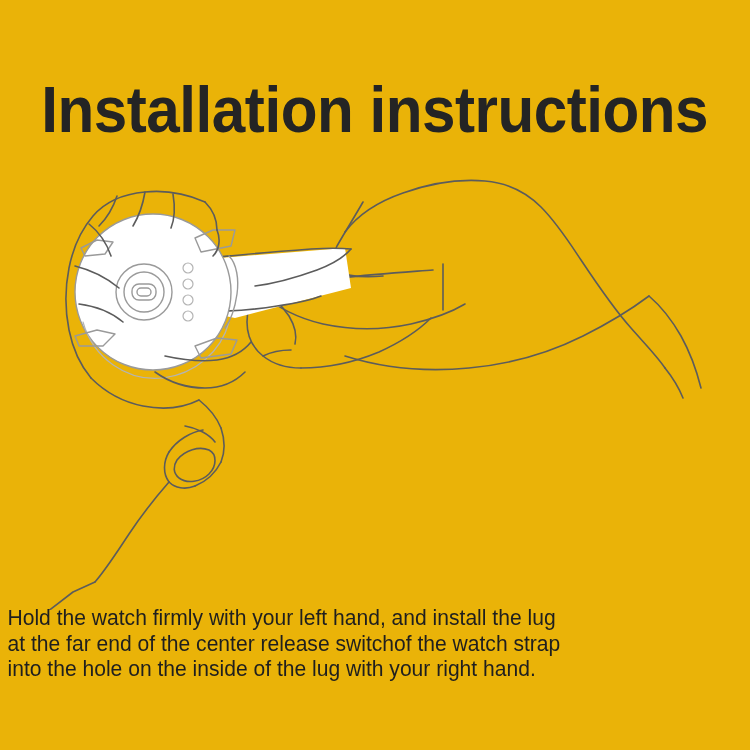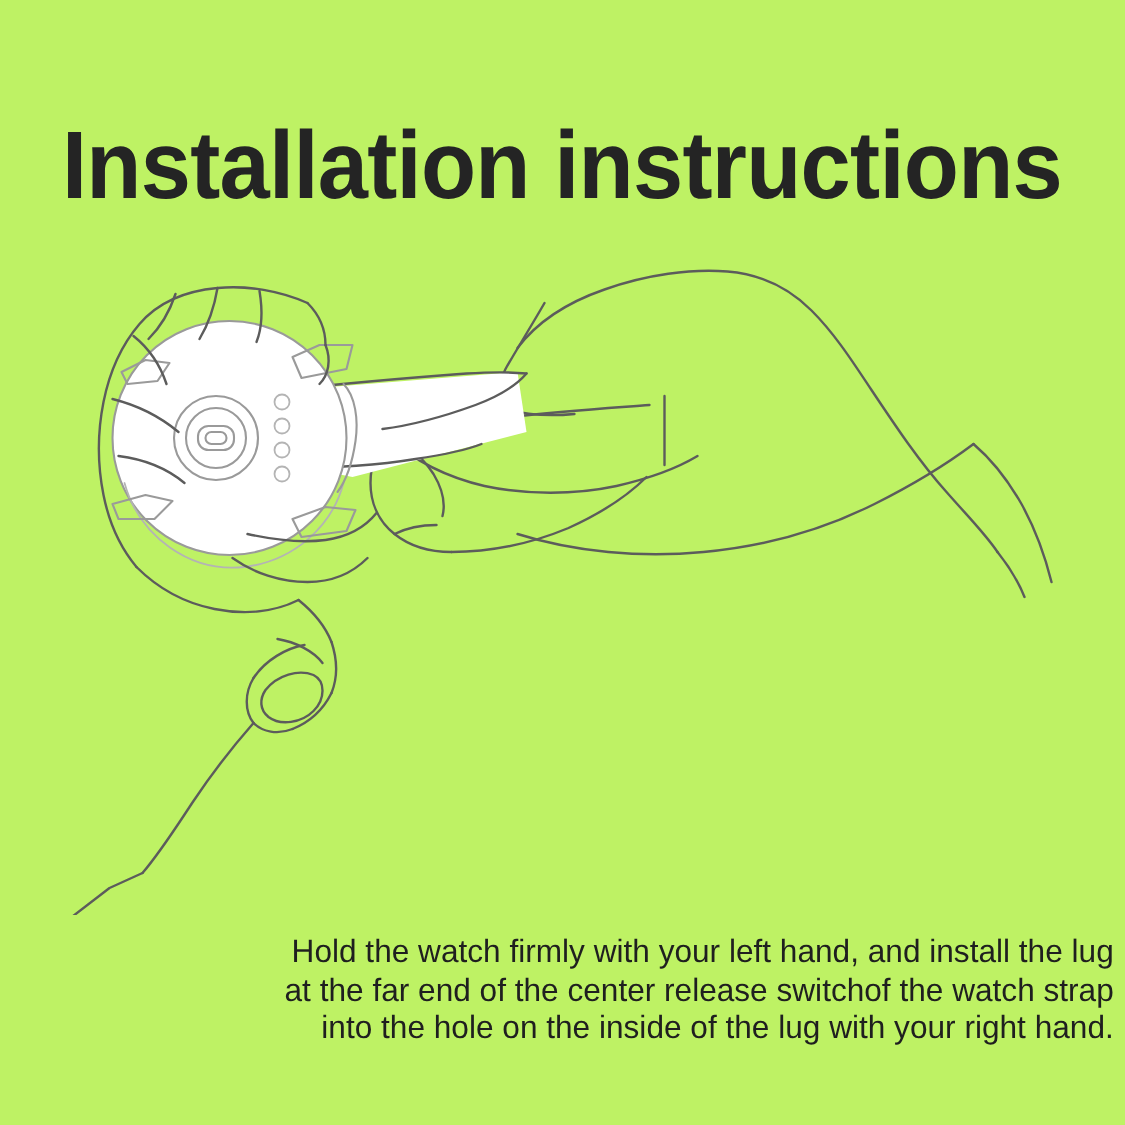--- a/index.html
+++ b/index.html
@@ -12,21 +12,21 @@
     width: 750px;
     height: 750px;
     overflow: hidden;
     font-family: "Liberation Sans", sans-serif;
     -webkit-font-smoothing: antialiased;
   }
   #page {
     position: relative;
     width: 750px;
     height: 750px;
-    background: #bef264;
+    background: #eab308;
   }
   
   #title-block {
     position: absolute;
     left: 0;
     top: 34px;
     width: 750px;
     text-align: center;
   }
   #page-title {
@@ -80,23 +80,23 @@
   }
   .sw-dark {
     fill: #5a5a5a;
     stroke: #4a4a4a;
     stroke-width: 0.7;
   }
   
   #caption {
     position: absolute;
     left: 0;
-    top: 622px;
-    width: 750px;
-    text-align: right;
+    top: 606px;
+    width: 750px;
+    text-align: left;
   }
   #caption .cap-line {
     display: block;
     font-family: "Liberation Sans", sans-serif;
     font-size: 21.5px;
     line-height: 25.6px;
     color: #1f1f1f;
     white-space: nowrap;
     transform: scaleX(0.98);
     transform-origin: center center;

